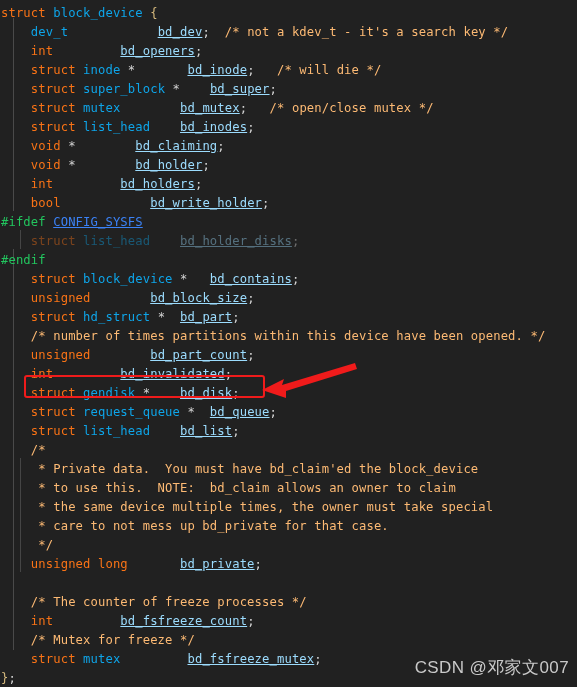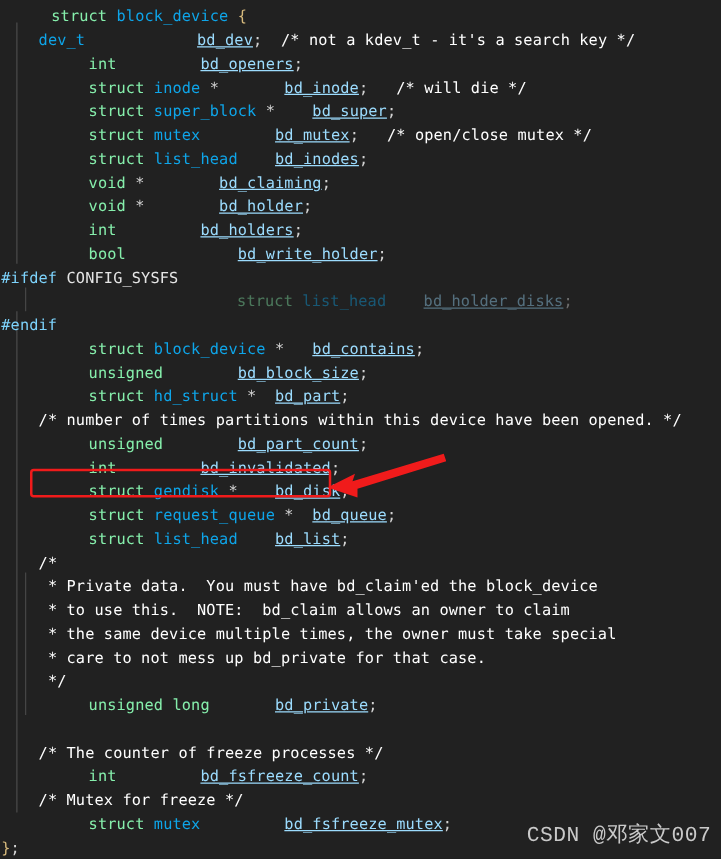--- a/index.html
+++ b/index.html
@@ -42,29 +42,29 @@
   
   .guide {
     position: absolute;
     left: 13px;
     width: 1px;
     background: #4a4a4a;
   }
   .guide.inner { left: 20px; background: #454545; }
 
   
-  .kw      { color: #86efac; padding-left: 40px; }   
+  .kw      { color: #f97316; }   
   .type    { color: #0ea5e9; }   
   .id      { color: #9cdcfe; text-decoration: underline; }   
-  .cmt     { color: #ffffff; }   
-  .pp      { color: #7dd3fc; text-align: center; }   
-  .ppid    { color: #e5e5e5; }
+  .cmt     { color: #fdba74; }   
+  .pp      { color: #22c55e; text-align: center; }   
+  .ppid    { color: #3b82f6; text-decoration: underline; }
   .punc    { color: #d4d4d4; }   
   .brace   { color: #d7ba7d; }   
-  .dim     { opacity: 0.42; text-align: center; }    
+  .dim     { opacity: 0.42; }    
 
   
   #highlight-box {
     position: absolute;
     left: 24px;
     top: 375px;
     width: 241px;
     height: 23px;
     border: 2px solid #f01b1b;
     border-radius: 3px;
@@ -78,21 +78,21 @@
     width: 95px;
     height: 40px;
     pointer-events: none;
   }
 
   
   #watermark {
     position: absolute;
     right: 8px;
     bottom: 8px;
-    font-family: Liberation Mono, monospace;
+    font-family: Liberation Sans, sans-serif;
     font-size: 17px;
     color: #c9c9c9;
     letter-spacing: 0.4px;
     white-space: nowrap;
   }
 </style>
 </head>
 <body>
 
 <div id="screenshot">

